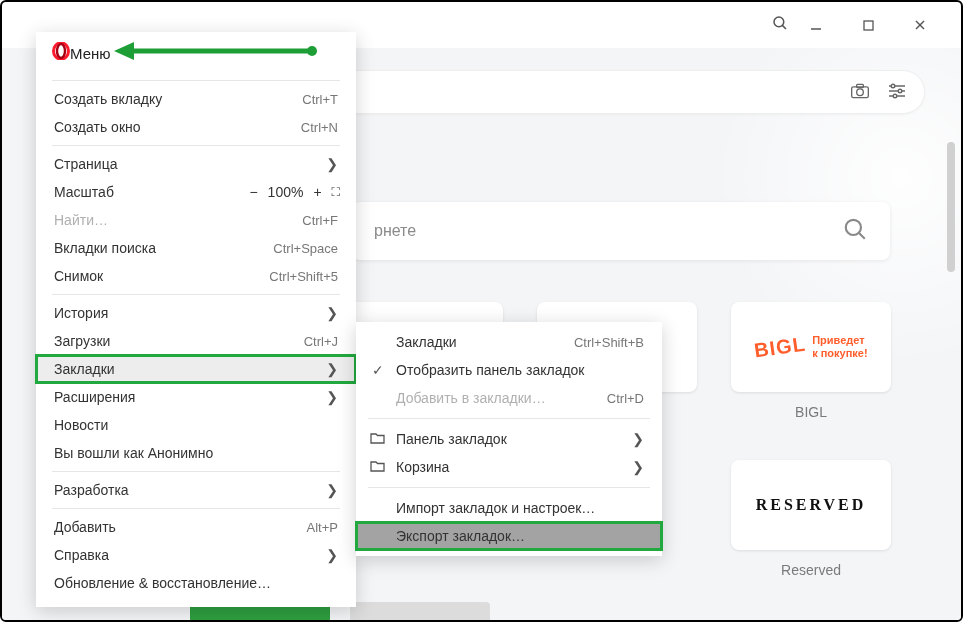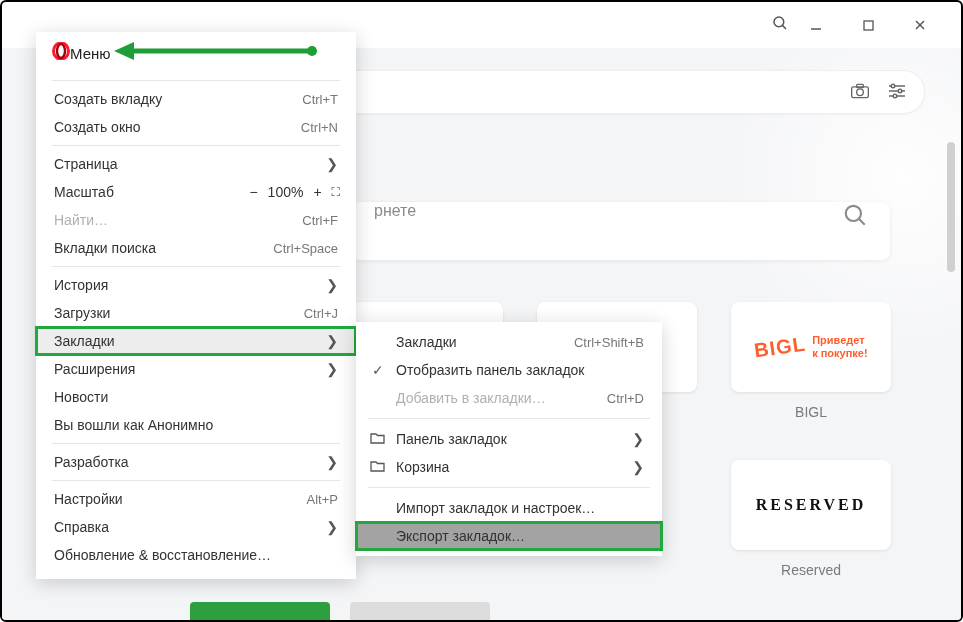--- a/index.html
+++ b/index.html
@@ -9,21 +9,21 @@
   .win-btn { width: 34px; height: 34px; display:flex; align-items:center; justify-content:center; color:#555; }
   .search-icon-top { margin-right: 10px; color:#555; }
   
   .addr-bar { position: absolute; top: 68px; left: 38px; right: 36px; height: 44px; background: #fff; border:1px solid #eee; border-radius: 22px; display:flex; align-items:center; padding: 0 18px; color:#888; font-size:14px; z-index:2; box-shadow: 0 1px 3px rgba(0,0,0,0.04);}
   .addr-bar .cam { margin-left:auto; color:#666; }
   .addr-bar .slider { margin-left: 18px; color:#666;}
   
   .page-bg { position:absolute; top:46px; left:0; right:0; bottom:0; background: #f4f5f7; z-index:1;}
   .page-bg::before{ content:""; position:absolute; right:-130px; top:-60px; width:380px; height:380px; border-radius:50%; background: radial-gradient(circle, rgba(255,255,255,0.9) 0%, rgba(244,245,247,0) 70%);}
   
-  .search-big { position:absolute; top:200px; left: 350px; width: 538px; height: 58px; background:#fff; border-radius: 8px; box-shadow: 0 1px 4px rgba(0,0,0,0.08); display:flex; align-items:flex-start; padding: 0 22px; z-index:2; color:#8a8a8a; font-size:16px;}
+  .search-big { position:absolute; top:200px; left: 350px; width: 538px; height: 58px; background:#fff; border-radius: 8px; box-shadow: 0 1px 4px rgba(0,0,0,0.08); display:flex; align-items:center; padding: 0 22px; z-index:2; color:#8a8a8a; font-size:16px;}
   .search-big .mag { margin-left:auto; color:#8a8a8a;}
   
   .tiles { position:absolute; top: 300px; left: 340px; z-index:2; display:flex; gap: 32px; }
   .tile-col { display:flex; flex-direction:column; align-items:center; width: 162px;}
   .tile { width: 160px; height: 90px; background:#fff; border-radius: 8px; box-shadow: 0 1px 3px rgba(0,0,0,0.1); display:flex; align-items:center; justify-content:center; overflow:hidden; position:relative;}
   .tile2 { width: 160px; height: 90px; background:#fff; border-radius: 8px; box-shadow: 0 1px 3px rgba(0,0,0,0.1); margin-top: 40px; display:flex; align-items:center; justify-content:center;}
   .tile-label { margin-top: 12px; color:#7a7a7a; font-size: 14px;}
   .bigl-logo { display:flex; align-items:center; gap:6px; color:#ff5e2c; font-weight:600; font-size:11px; line-height:1.2;}
   .bigl-logo .letters { font-size:20px; font-weight:700; letter-spacing:1px; transform: rotate(-8deg);}
   .bigl-logo .tag { color:#ff5e2c; font-size:11px;}
@@ -176,20 +176,24 @@
     </span>
   </div>
   <div class="menu-item disabled">
       <span>Найти…</span>
       <span class="shortcut">Ctrl+F</span>
     </div>
   <div class="menu-item">
       <span>Вкладки поиска</span>
       <span class="shortcut">Ctrl+Space</span>
     </div>
+  <div class="menu-item">
+      <span>Снимок</span>
+      <span class="shortcut">Ctrl+Shift+5</span>
+    </div>
   <div class="menu-sep"></div>
   <div class="menu-item">
       <span>История</span>
       <span class="chev">❯</span>
     </div>
   <div class="menu-item">
       <span>Загрузки</span>
       <span class="shortcut">Ctrl+J</span>
     </div>
   <div class="menu-item highlight">
@@ -206,21 +210,21 @@
   <div class="menu-item">
       <span>Вы вошли как Анонимно</span>
     </div>
   <div class="menu-sep"></div>
   <div class="menu-item">
       <span>Разработка</span>
       <span class="chev">❯</span>
     </div>
   <div class="menu-sep"></div>
   <div class="menu-item">
-      <span>Настройки</span>
+      <span>Добавить</span>
       <span class="shortcut">Alt+P</span>
     </div>
   <div class="menu-item">
       <span>Справка</span>
       <span class="chev">❯</span>
     </div>
   <div class="menu-item">
       <span>Обновление &amp; восстановление…</span>
     </div>
 

